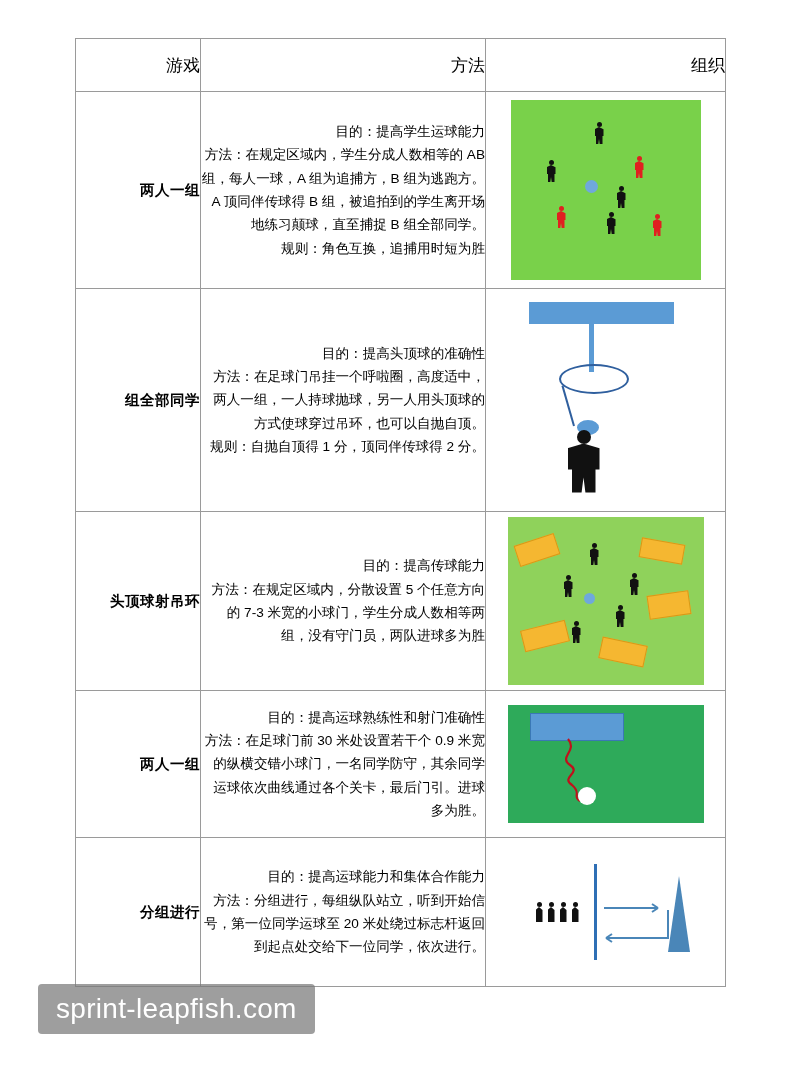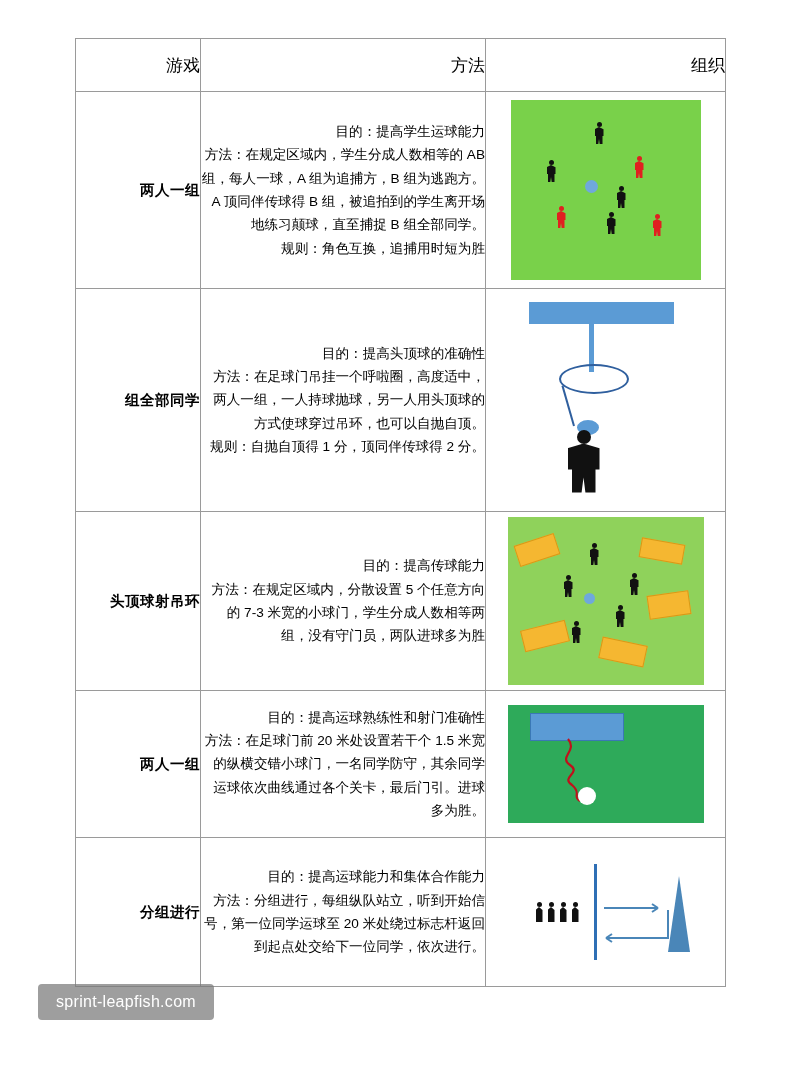--- a/index.html
+++ b/index.html
@@ -229,21 +229,21 @@
     border-bottom: 76px solid #4a86b8;
   }
 
   
   .watermark {
     position: absolute;
     left: 38px;
     top: 984px;
     background: rgba(120, 120, 120, 0.72);
     color: #ffffff;
-    font-size: 16px;
+    font-size: 28px;
     padding: 9px 18px;
     border-radius: 4px;
     letter-spacing: 0.3px;
   }
 </style>
 </head>
 <body>
 
 <div class="page">
 
@@ -367,21 +367,21 @@
                 <span class="body"></span>
                 <span class="legs"></span>
               </div>
           </div>
         </td>
       </tr>
 
       <tr class="row-4">
         <td class="name-cell">两人一组</td>
         <td class="method-cell" style="white-space: pre-line;">目的：提高运球熟练性和射门准确性
-方法：在足球门前 20 米处设置若干个 1.5 米宽的纵横交错小球门，一名同学防守，其余同学运球依次曲线通过各个关卡，最后门引。进球多为胜。</td>
+方法：在足球门前 30 米处设置若干个 0.9 米宽的纵横交错小球门，一名同学防守，其余同学运球依次曲线通过各个关卡，最后门引。进球多为胜。</td>
         <td class="org-cell">
           <div class="fig fig4">
             <div class="goal-box"></div>
             <svg width="196" height="118" style="position:absolute;left:0;top:0;">
               <path d="M60 34 C 70 46, 50 52, 62 60 C 74 68, 52 72, 64 80 C 74 88, 64 92, 72 96" stroke="#c0101b" stroke-width="2.2" fill="none"></path>
             </svg>
             <div class="white-ball"></div>
           </div>
         </td>
       </tr>

